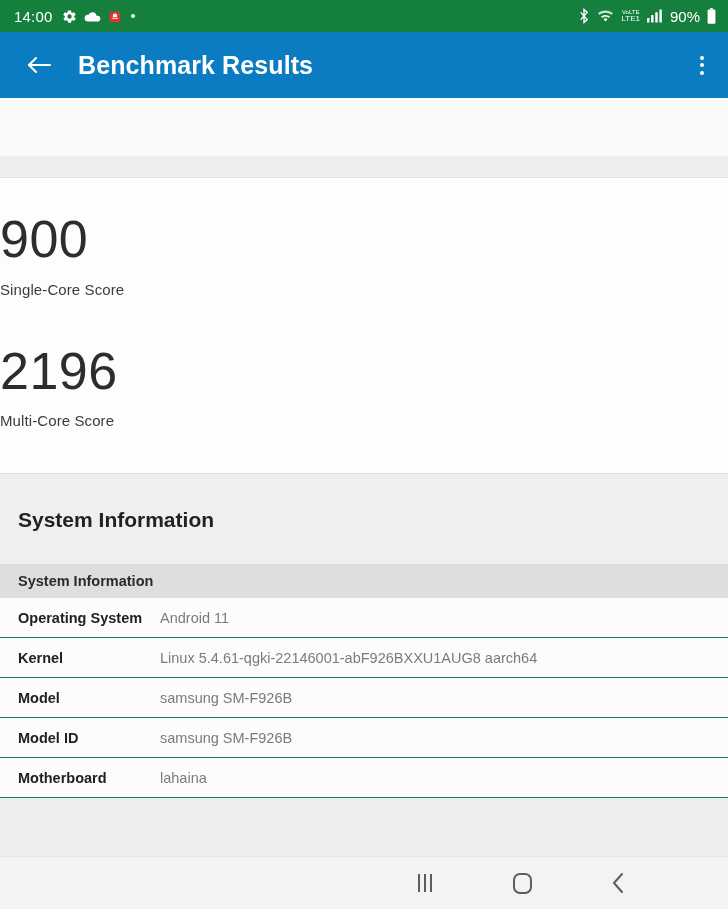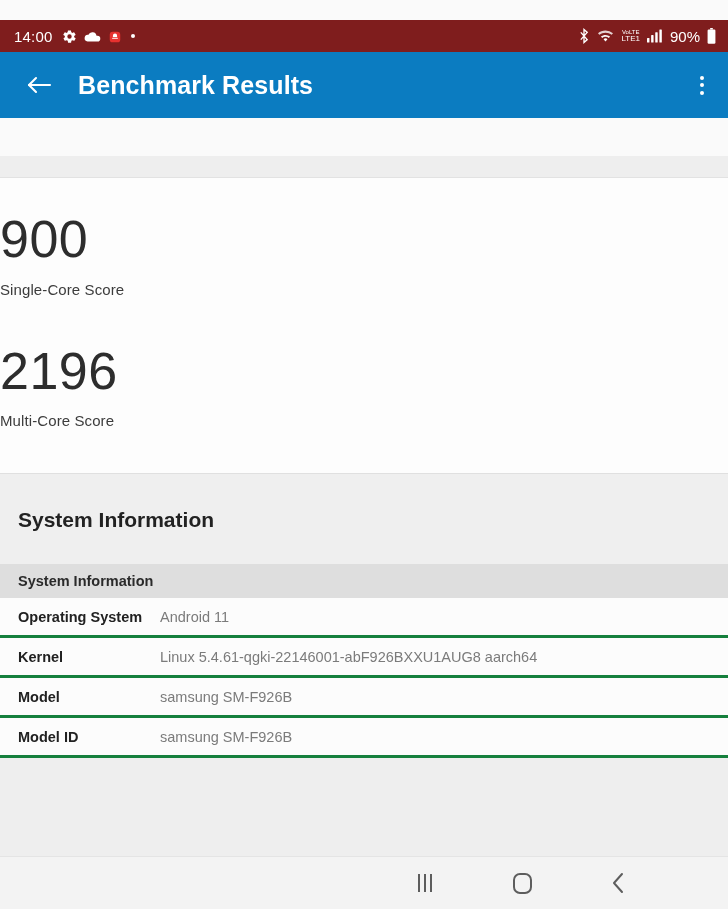--- a/index.html
+++ b/index.html
@@ -18,28 +18,27 @@
     position: relative;
     width: 728px;
     height: 909px;
     background: #fafafa;
     overflow: hidden;
   }
 
   
   .statusbar {
     height: 32px;
-    background: #7f1d1d;
+    background: #15803d;
     display: flex;
     align-items: center;
     justify-content: space-between;
     padding: 0 12px 0 14px;
     box-sizing: border-box;
     color: #ffffff;
-    margin-top: 20px;
   }
   .sb-left, .sb-right {
     display: flex;
     align-items: center;
     gap: 7px;
   }
   .sb-time {
     font-size: 15px;
     letter-spacing: 0.2px;
     color: #ffffff;
@@ -199,21 +198,21 @@
     font-size: 14.5px;
     font-weight: bold;
     color: #2a2a2a;
     box-sizing: border-box;
   }
   .tbl-row {
     background: #fcfcfc;
     height: 40px;
     display: flex;
     align-items: center;
-    border-bottom: 3px solid #15803d;
+    border-bottom: 1px solid #15803d;
     box-sizing: border-box;
   }
   .tbl-key {
     width: 160px;
     padding-left: 18px;
     font-size: 14.5px;
     font-weight: bold;
     color: #212121;
     box-sizing: border-box;
     flex: none;
@@ -372,20 +371,24 @@
       <div class="tbl-val">Linux 5.4.61-qgki-22146001-abF926BXXU1AUG8 aarch64</div>
     </div>
     <div class="tbl-row">
       <div class="tbl-key">Model</div>
       <div class="tbl-val">samsung SM-F926B</div>
     </div>
     <div class="tbl-row">
       <div class="tbl-key">Model ID</div>
       <div class="tbl-val">samsung SM-F926B</div>
     </div>
+    <div class="tbl-row">
+      <div class="tbl-key">Motherboard</div>
+      <div class="tbl-val">lahaina</div>
+    </div>
 
   </div>
 
   <div class="navbar">
     <div class="nav-btn nav-recents">
       <span class="recents-bars">
           <i></i>
           <i></i>
           <i></i>
         </span>

